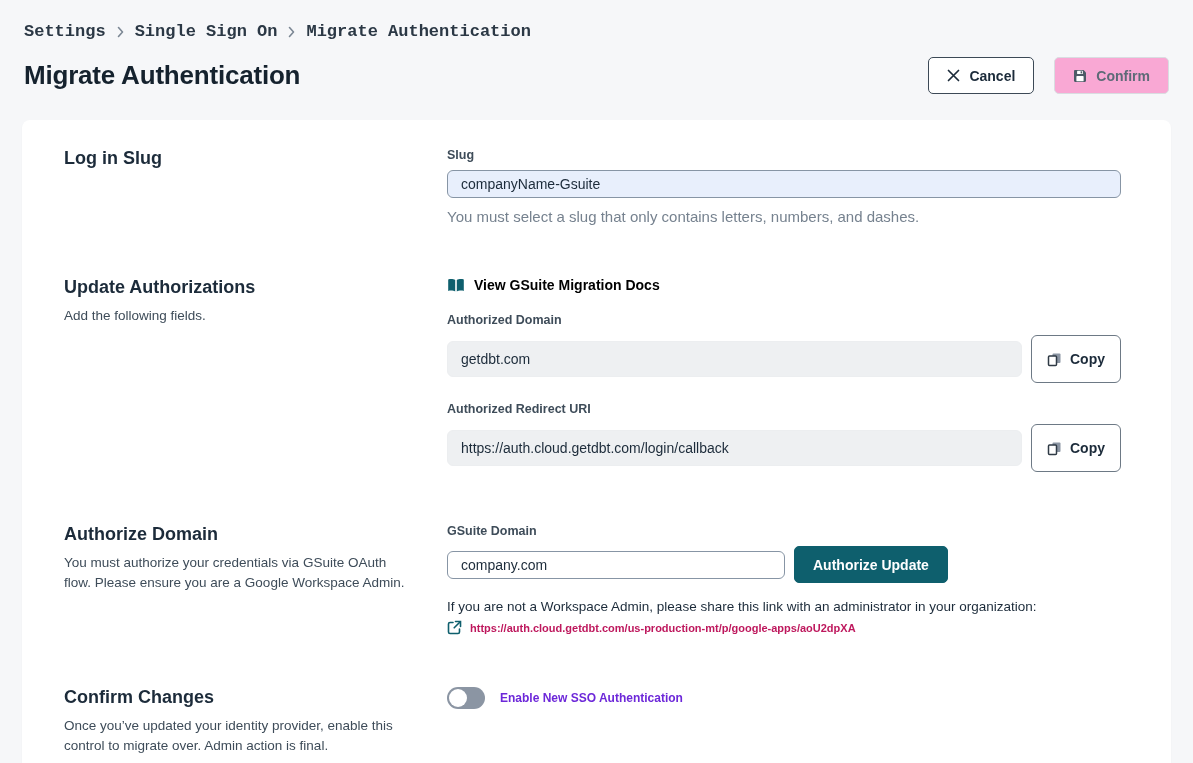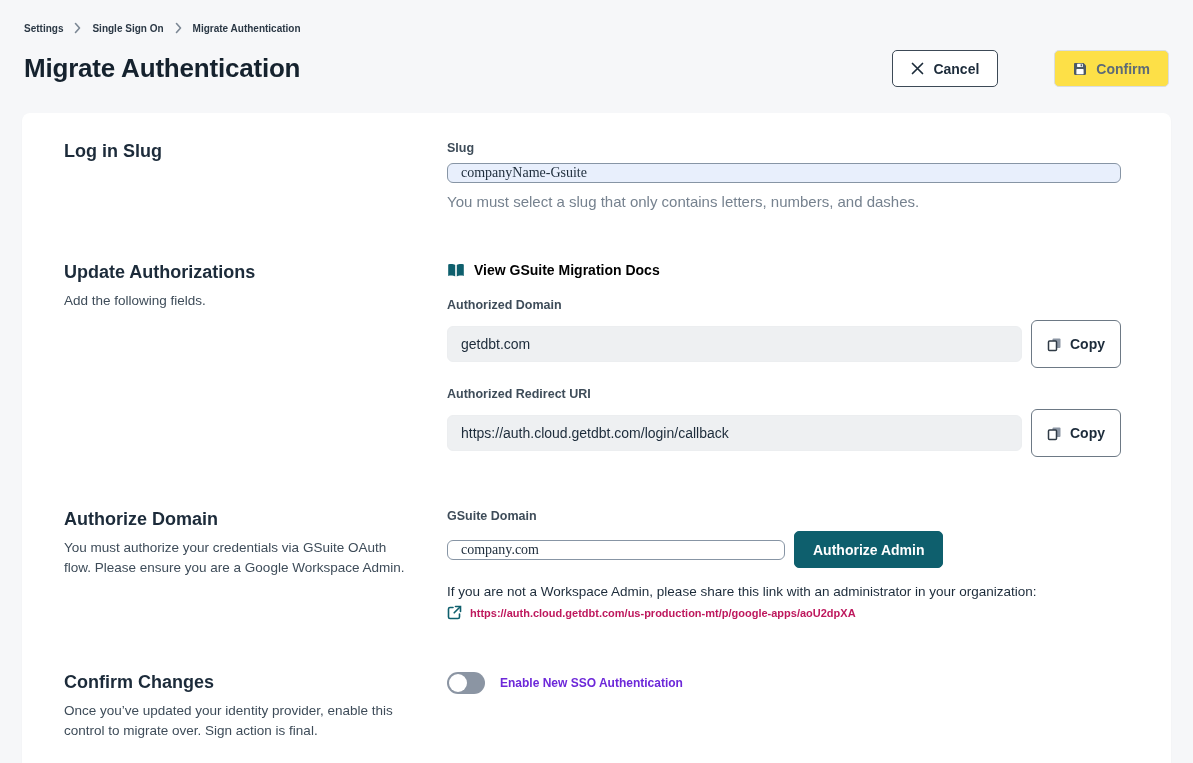--- a/index.html
+++ b/index.html
@@ -5,53 +5,53 @@
   * { box-sizing: border-box; margin: 0; padding: 0; }
   html, body { width: 1193px; height: 763px; }
   body {
     background: #f6f7f9;
     font-family: "Liberation Sans", "DejaVu Sans", sans-serif;
     color: #1c2b3a;
     overflow: hidden;
   }
   
   .topbar { padding: 22px 24px 0 24px; }
-  .breadcrumb { display: flex; align-items: center; gap: 10px; font-size: 10px; font-weight: 700; color: #2b3845; }
+  .breadcrumb { display: flex; align-items: center; gap: 10px; font-size: 17px; font-weight: 700; color: #2b3845; font-family: Liberation Mono, monospace; }
   .breadcrumb .crumb { cursor: pointer; }
   .breadcrumb .sep { color: #7b8794; display: flex; align-items: center; }
   .header-row { display: flex; align-items: center; justify-content: space-between; margin-top: 16px; }
   .page-title { font-size: 26px; font-weight: 700; color: #15222e; letter-spacing: -0.2px; }
-  .header-actions { display: flex; gap: 28px; align-items: center; }
+  .header-actions { display: flex; gap: 20px; align-items: center; }
   .btn {
     display: inline-flex; align-items: center; gap: 9px;
     height: 37px; padding: 0 18px; border-radius: 5px;
     font-size: 14px; font-weight: 600; cursor: pointer;
     font-family: inherit;
   }
   .btn-cancel { background: #ffffff; border: 1px solid #3c4956; color: #1c2b3a; }
-  .btn-confirm { background: #fde047; border: 1px solid #d9dde1; color: #5d6a77; margin-left: 28px; }
+  .btn-confirm { background: #f9a8d4; border: 1px solid #d9dde1; color: #5d6a77; }
   
   .card {
     margin: 26px 22px 16px 22px;
     background: #ffffff;
     border-radius: 8px;
     padding: 28px 50px 44px 42px;
     min-height: 620px;
     box-shadow: 0 1px 2px rgba(30,40,50,0.04);
   }
   .row { display: grid; grid-template-columns: 383px 1fr; margin-bottom: 52px; }
   .row:last-child { margin-bottom: 0; }
   .sec-head { font-size: 18px; font-weight: 700; color: #1c2b3a; margin-bottom: 8px; }
   .sec-desc { font-size: 13.5px; color: #3e4c59; line-height: 20px; max-width: 345px; margin-top: 8px; }
   .field-label { display: block; font-size: 12.5px; font-weight: 700; color: #3e4c59; margin-bottom: 8px; }
   .text-input {
-    width: 100%; height: 20px; border-radius: 6px;
+    width: 100%; height: 28px; border-radius: 6px;
     border: 1px solid #8795a5; background: #ffffff;
     padding: 0 13px; font-size: 14px; color: #1c2b3a;
-    font-family: Liberation Serif, serif;
+    font-family: Liberation Sans, sans-serif;
   }
   .text-input.autofill { background: #e8effc; border-color: #8795a5; }
   .readonly-field {
     flex: 1; height: 36px; border-radius: 6px;
     border: 1px solid #eceef0; background: #eef0f2;
     padding: 0 13px; font-size: 14px; color: #1c2b3a;
     display: flex; align-items: center;
   }
   .helper { font-size: 15px; color: #76828f; margin-top: 10px; }
   .copy-row { display: flex; gap: 9px; align-items: center; margin-bottom: 19px; }
@@ -199,40 +199,40 @@
 
   <div class="row">
     <div>
       <h2 class="sec-head">Authorize Domain</h2>
       <p class="sec-desc">You must authorize your credentials via GSuite OAuth flow. Please ensure you are a Google Workspace Admin.</p>
     </div>
     <div>
       <label class="field-label">GSuite Domain</label>
       <div class="inline-input-row">
         <input class="text-input gsuite-input" type="text" value="company.com" style="">
-        <button class="btn-authorize">Authorize Admin</button>
+        <button class="btn-authorize">Authorize Update</button>
       </div>
       <div class="admin-note">If you are not a Workspace Admin, please share this link with an administrator in your organization:</div>
       <div class="share-link-row">
         <span>
           <svg width="15" height="15" viewBox="0 0 15 15">
             <path d="M6 2.5 H3 C2.2 2.5 1.5 3.2 1.5 4 V12 C1.5 12.8 2.2 13.5 3 13.5 H11 C11.8 13.5 12.5 12.8 12.5 12 V9" fill="none" stroke="#0e5f6d" stroke-width="1.6" stroke-linecap="round"></path>
             <path d="M8.5 1.5 H13.5 V6.5" fill="none" stroke="#0e5f6d" stroke-width="1.6" stroke-linecap="round"></path>
             <path d="M13.2 1.8 L7.2 7.8" fill="none" stroke="#0e5f6d" stroke-width="1.6" stroke-linecap="round"></path>
           </svg>
         </span>
         <a class="share-link">https://auth.cloud.getdbt.com/us-production-mt/p/google-apps/aoU2dpXA</a>
       </div>
     </div>
   </div>
 
   <div class="row">
     <div>
       <h2 class="sec-head">Confirm Changes</h2>
-      <p class="sec-desc">Once you’ve updated your identity provider, enable this control to migrate over. Sign action is final.</p>
+      <p class="sec-desc">Once you’ve updated your identity provider, enable this control to migrate over. Admin action is final.</p>
     </div>
     <div>
       <div class="toggle-row">
         <div class="toggle">
           <div class="knob"></div>
         </div>
         <span class="toggle-label">Enable New SSO Authentication</span>
       </div>
     </div>
   </div>

